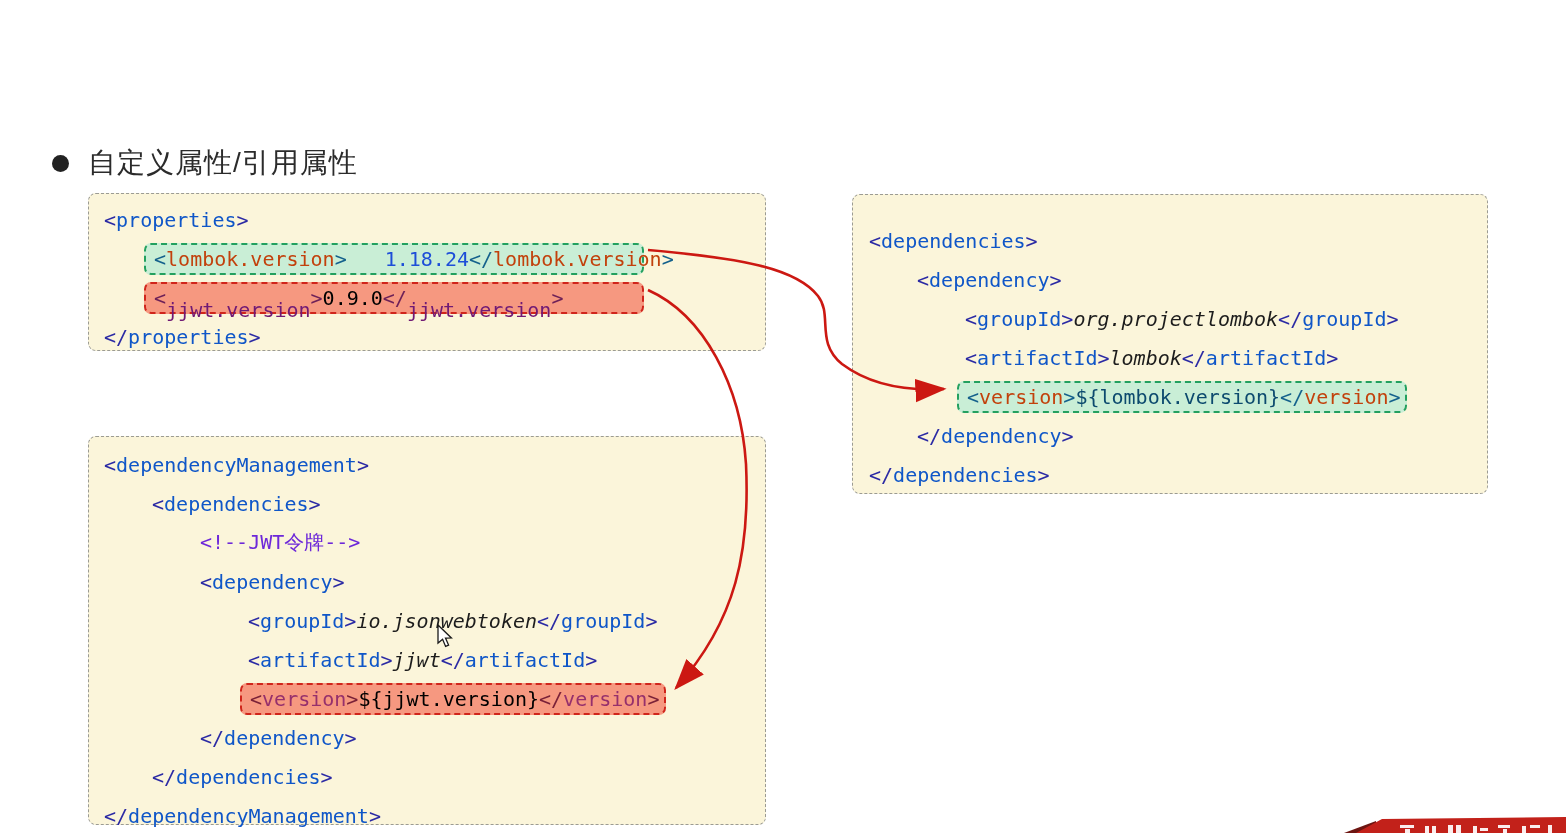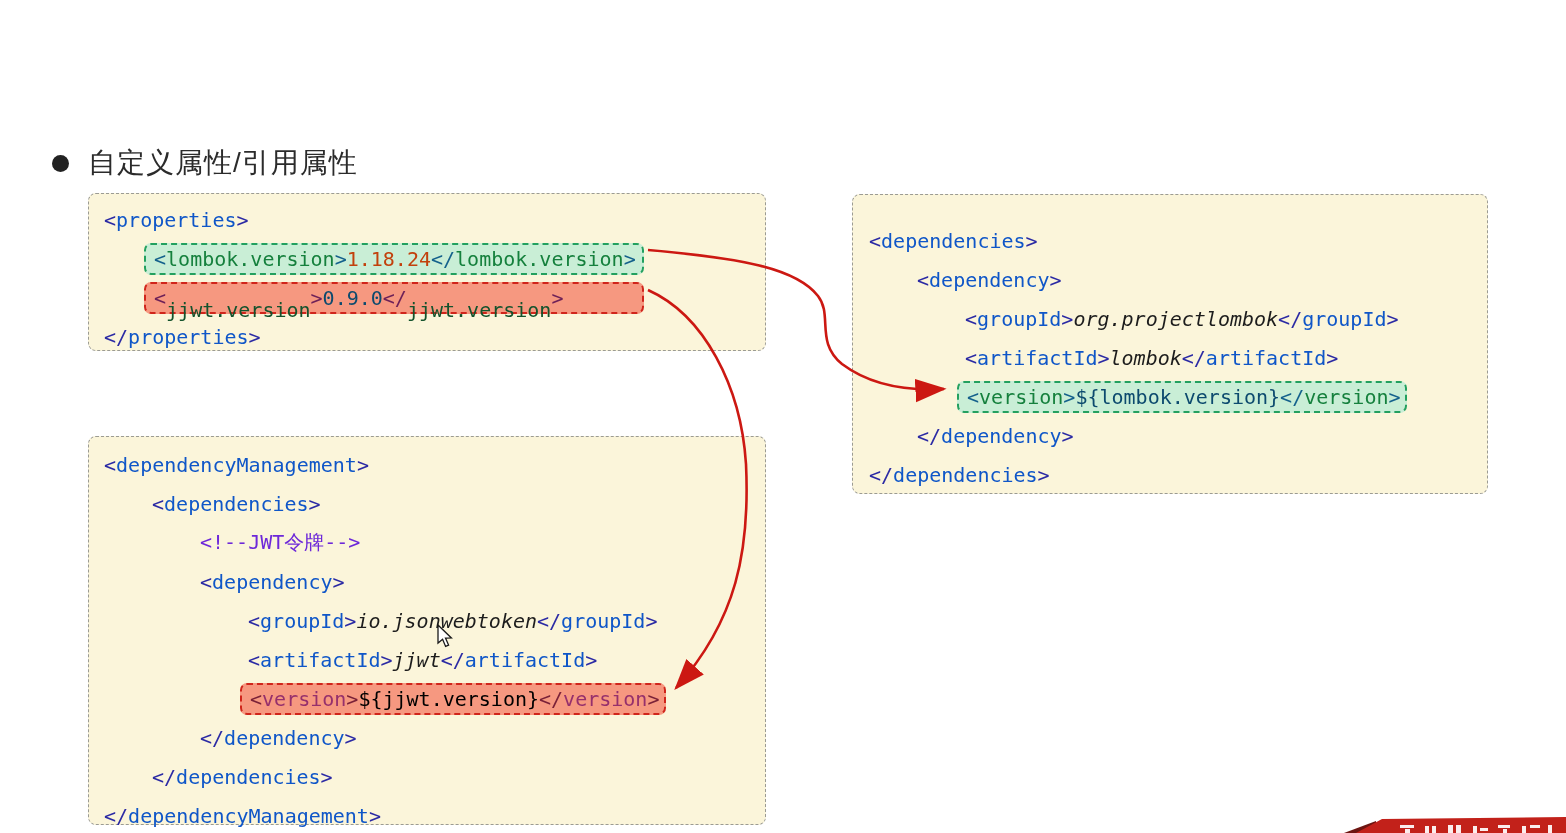--- a/index.html
+++ b/index.html
@@ -44,26 +44,26 @@
   [data-name="properties-block"] .hl { width:500px; }
   [data-name="dependencies-block"] .hl { width:450px; }
   [data-name="dependency-management-block"] .hl { width:426px; }
 
   
   .seg-p   { color:#2b2aa4; }
   .seg-tag { color:#0f56c8; }
   .seg-val { color:#1d1d1d;font-style:italic; }
   .seg-cm  { color:#6d28d9; }
   .seg-pg  { color:#14618c; }
-  .seg-tg  { color:#15803d; }
-  .seg-vg  { color:#c2410c; }
+  .seg-tg  { color:#c2410c; }
+  .seg-vg  { color:#1d4ed8;margin-left:38px; }
   .seg-vg2 { color:#0c4a6e; }
   .seg-pr  { color:#6e2158; }
-  .seg-tr  { color:#14532d;margin-top:24px; }
-  .seg-vr  { color:#0c4a6e; }
+  .seg-tr  { color:#701a75;margin-top:24px; }
+  .seg-vr  { color:#000000; }
   .seg-pr2 { color:#7a2138; }
   .seg-tr2 { color:#96306c; }
   .seg-vn  { color:#000000; }
 
   .arrows-layer {
     position:absolute; left:0; top:0; width:1566px; height:833px;
     pointer-events:none;
   }
   .mouse-cursor { position:absolute; left:436px; top:624px; pointer-events:none; }
 

